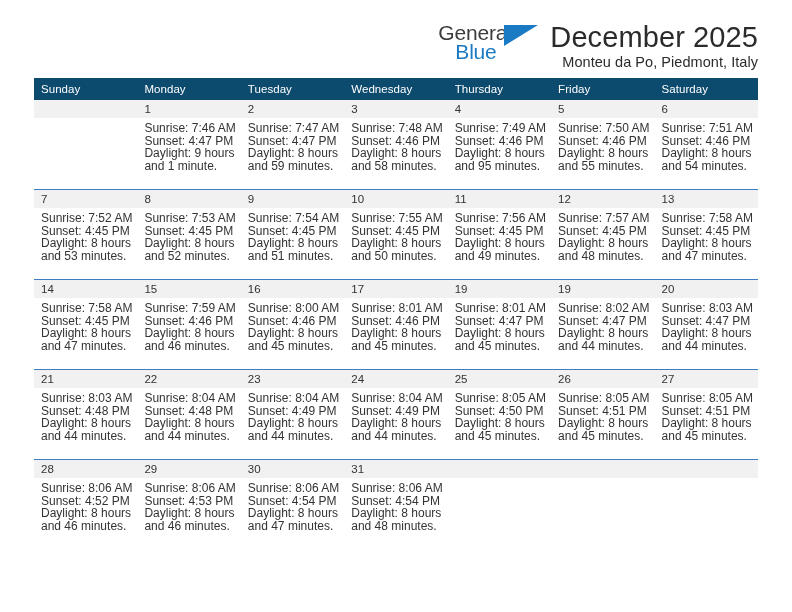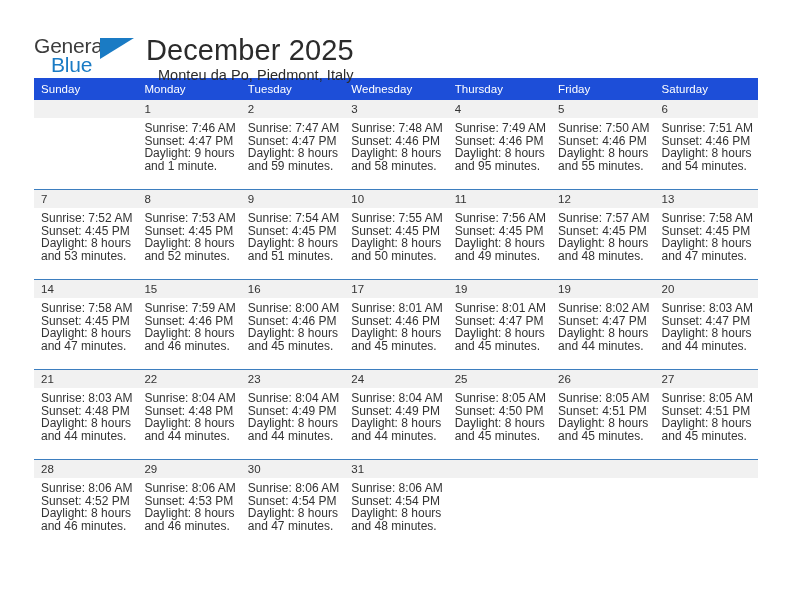--- a/index.html
+++ b/index.html
@@ -19,23 +19,23 @@
     width: 792px;
     height: 612px;
     box-sizing: border-box;
     padding: 0 34px;
   }
 
   
   .header {
     display: flex;
     align-items: flex-start;
-    justify-content: flex-start;
+    justify-content: flex-end;
     height: 72px;
-    padding-top: 35px;
+    padding-top: 22px;
     box-sizing: border-box;
   }
   .logo {
     position: relative;
     width: 112px;
     height: 46px;
     line-height: 1;
     user-select: none;
   }
   .logo-general {
@@ -81,21 +81,21 @@
   }
 
   
   .calendar {
     width: 724px;
     border-collapse: collapse;
     table-layout: fixed;
     margin-top: 6px;
   }
   .calendar th {
-    background: #1d4ed8;
+    background: #0c4a6e;
     color: #ffffff;
     font-size: 11.5px;
     font-weight: normal;
     text-align: left;
     padding: 5px 0 5px 7px;
     border: none;
     letter-spacing: 0.05px;
   }
   .calendar td {
     vertical-align: top;

